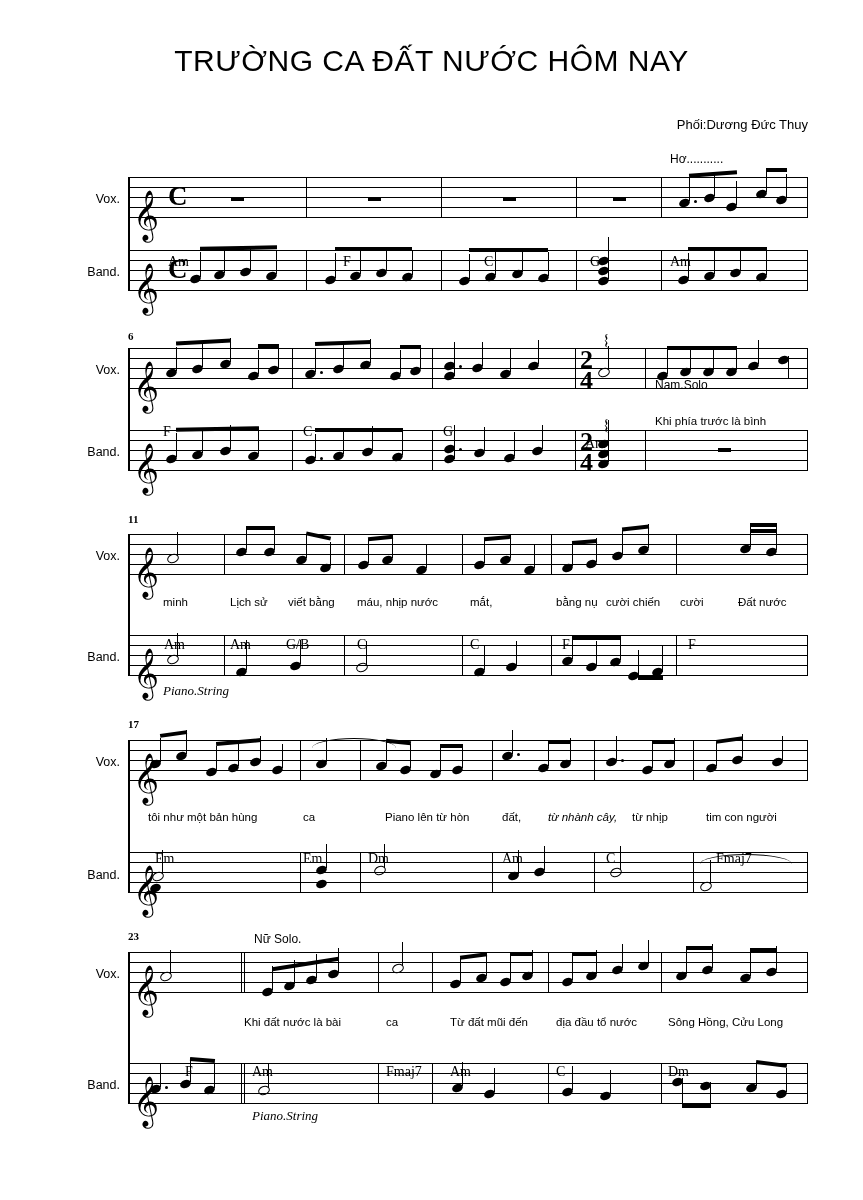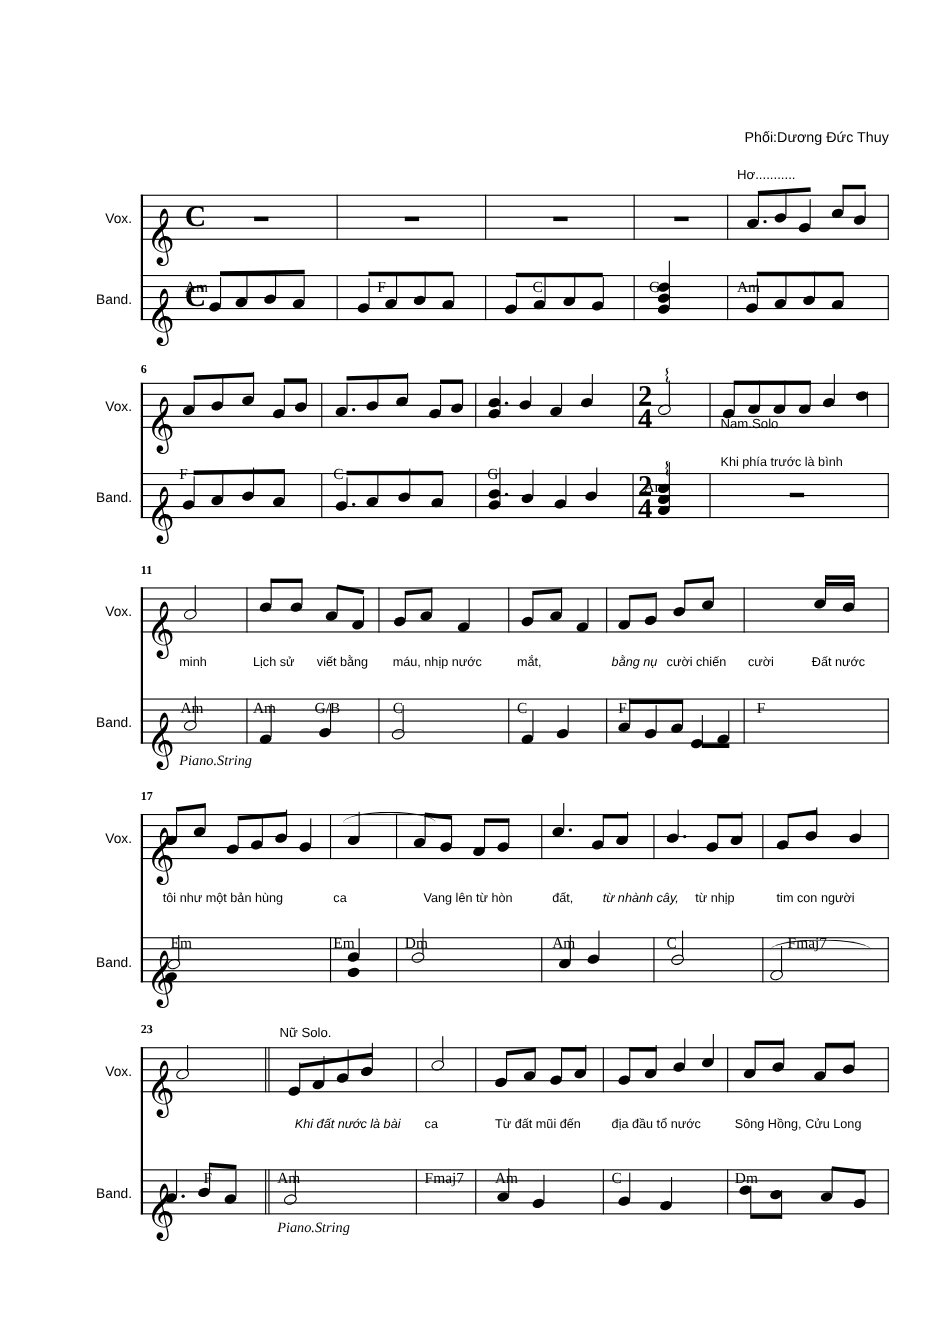--- a/index.html
+++ b/index.html
@@ -52,20 +52,21 @@
   .rest{position:absolute;width:13px;height:3.5px;background:#000;}
   .slur{position:absolute;border-top:1.4px solid #000;border-radius:50%/100% 100% 0 0;height:9px;}
   .dot{position:absolute;width:3px;height:3px;border-radius:50%;background:#000;}
   .fermata{position:absolute;font-size:17px;line-height:1;}
 </style>
 </head>
 <body>
 
 <div class="page">
 
+  <div class="title">TRƯỜNG CA ĐẤT NƯỚC HÔM NAY</div>
   <div class="arranger">Phối:Dương Đức Thuy</div>
 
   <div class="system">
 
     <div class="instr" style="left:60px;top:192px;">Vox.</div>
     <div class="instr" style="left:60px;top:265px;">Band.</div>
 
     <div class="staff" style="top:177px;">
       <div class="ln"></div>
         <div class="ln"></div>
@@ -405,21 +406,21 @@
     <div class="nh" style="left:766px;top:548px;"></div>
     <div class="stem" style="left:776px;top:526px;height:24px;"></div>
     <div class="beam" style="left:750px;top:523px;width:27px;"></div>
     <div class="beam" style="left:750px;top:529px;width:27px;"></div>
 
     <div class="lyric" style="left:163px;top:596px;">minh</div>
     <div class="lyric" style="left:230px;top:596px;">Lịch sử</div>
     <div class="lyric" style="left:288px;top:596px;">viết bằng</div>
     <div class="lyric" style="left:357px;top:596px;">máu, nhịp nước</div>
     <div class="lyric" style="left:470px;top:596px;">mắt,</div>
-    <div class="lyric" style="left:556px;top:596px;font-style:italic;">bằng nụ</div>
+    <div class="lyric" style="left:556px;top:596px;">bằng nụ</div>
     <div class="lyric" style="left:606px;top:596px;">cười chiến</div>
     <div class="lyric" style="left:680px;top:596px;">cười</div>
     <div class="lyric" style="left:738px;top:596px;">Đất nước</div>
 
     <div class="chord" style="left:164px;top:613px;">Am</div>
     <div class="chord" style="left:230px;top:613px;">Am</div>
     <div class="chord" style="left:286px;top:613px;">G/B</div>
     <div class="chord" style="left:357px;top:613px;">C</div>
     <div class="chord" style="left:470px;top:613px;">C</div>
     <div class="chord" style="left:562px;top:613px;">F</div>
@@ -545,21 +546,21 @@
     <div class="nh" style="left:706px;top:764px;"></div>
     <div class="stem" style="left:716px;top:742px;height:24px;"></div>
     <div class="nh" style="left:732px;top:756px;"></div>
     <div class="stem" style="left:742px;top:734px;height:24px;"></div>
     <div class="beam" style="left:716px;top:738px;width:27px;transform:rotate(-8deg);"></div>
     <div class="nh" style="left:772px;top:758px;"></div>
     <div class="stem" style="left:782px;top:736px;height:24px;"></div>
 
     <div class="lyric" style="left:148px;top:811px;">tôi như một bản hùng</div>
     <div class="lyric" style="left:303px;top:811px;">ca</div>
-    <div class="lyric" style="left:385px;top:811px;">Vang lên từ hòn</div>
+    <div class="lyric" style="left:385px;top:811px;">Piano lên từ hòn</div>
     <div class="lyric" style="left:502px;top:811px;">đất,</div>
     <div class="lyric" style="left:548px;top:811px;font-style:italic;">từ nhành cây,</div>
     <div class="lyric" style="left:632px;top:811px;">từ nhịp</div>
     <div class="lyric" style="left:706px;top:811px;">tim con người</div>
 
     <div class="chord" style="left:155px;top:827px;">Em</div>
     <div class="chord" style="left:303px;top:827px;">Em</div>
     <div class="chord" style="left:368px;top:827px;">Dm</div>
     <div class="chord" style="left:502px;top:827px;">Am</div>
     <div class="chord" style="left:606px;top:827px;">C</div>
@@ -670,21 +671,21 @@
     <div class="stem" style="left:686px;top:950px;height:24px;"></div>
     <div class="nh" style="left:702px;top:966px;"></div>
     <div class="stem" style="left:712px;top:944px;height:24px;"></div>
     <div class="beam" style="left:686px;top:946px;width:27px;"></div>
     <div class="nh" style="left:740px;top:974px;"></div>
     <div class="stem" style="left:750px;top:952px;height:24px;"></div>
     <div class="nh" style="left:766px;top:968px;"></div>
     <div class="stem" style="left:776px;top:946px;height:24px;"></div>
     <div class="beam" style="left:750px;top:948px;width:27px;"></div>
 
-    <div class="lyric" style="left:268px;top:1016px;font-style:italic;">Khi đất nước là bài</div>
+    <div class="lyric" style="left:244px;top:1016px;">Khi đất nước là bài</div>
     <div class="lyric" style="left:386px;top:1016px;">ca</div>
     <div class="lyric" style="left:450px;top:1016px;">Từ đất mũi đến</div>
     <div class="lyric" style="left:556px;top:1016px;">địa đầu tổ nước</div>
     <div class="lyric" style="left:668px;top:1016px;">Sông Hồng, Cửu Long</div>
 
     <div class="chord" style="left:185px;top:1040px;">F</div>
     <div class="chord" style="left:252px;top:1040px;">Am</div>
     <div class="chord" style="left:386px;top:1040px;">Fmaj7</div>
     <div class="chord" style="left:450px;top:1040px;">Am</div>
     <div class="chord" style="left:556px;top:1040px;">C</div>

